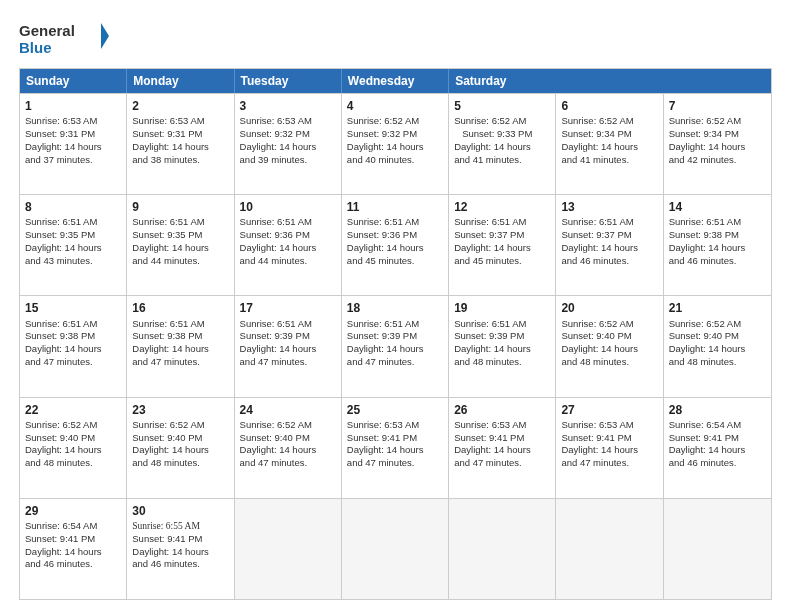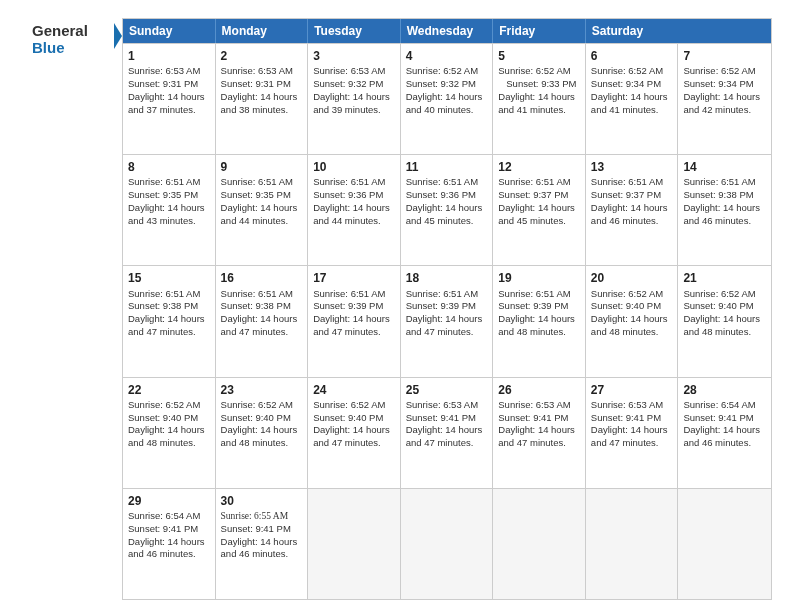--- a/index.html
+++ b/index.html
@@ -6,23 +6,23 @@
     body {
       font-family: Arial, sans-serif;
       background: #fff;
       width: 792px;
       height: 612px;
       overflow: hidden;
     }
     .page {
       width: 792px;
       height: 612px;
-      padding: 18px 20px 12px 32px;
-      display: flex;
-      flex-direction: row;
+      padding: 18px 20px 12px 19px;
+      display: flex;
+      flex-direction: column;
     }
     .header {
       display: flex;
       justify-content: space-between;
       align-items: flex-start;
       margin-bottom: 10px;
     }
     .logo {
       display: flex;
       align-items: center;
@@ -106,21 +106,20 @@
       <div class="subtitle"></div>
     </div>
   </div>
 
   <div class="calendar">
     <div class="cal-header">
     <div class="cal-header-cell">Sunday</div>
         <div class="cal-header-cell">Monday</div>
         <div class="cal-header-cell">Tuesday</div>
         <div class="cal-header-cell">Wednesday</div>
-        <div class="cal-header-cell">Friday</div>
         <div class="cal-header-cell">Saturday</div>
       </div>
     <div class="cal-body">
     <div class="cal-row">
           <div class="cal-cell">
             <span class="day-num">1</span>
             <span style="display: block;">Sunrise: 6:53 AM</span>
             <span style="display: block;">Sunset: 9:31 PM</span>
             <span style="display: block;">Daylight: 14 hours</span>
             <span style="display: block;">and 37 minutes.</span>

